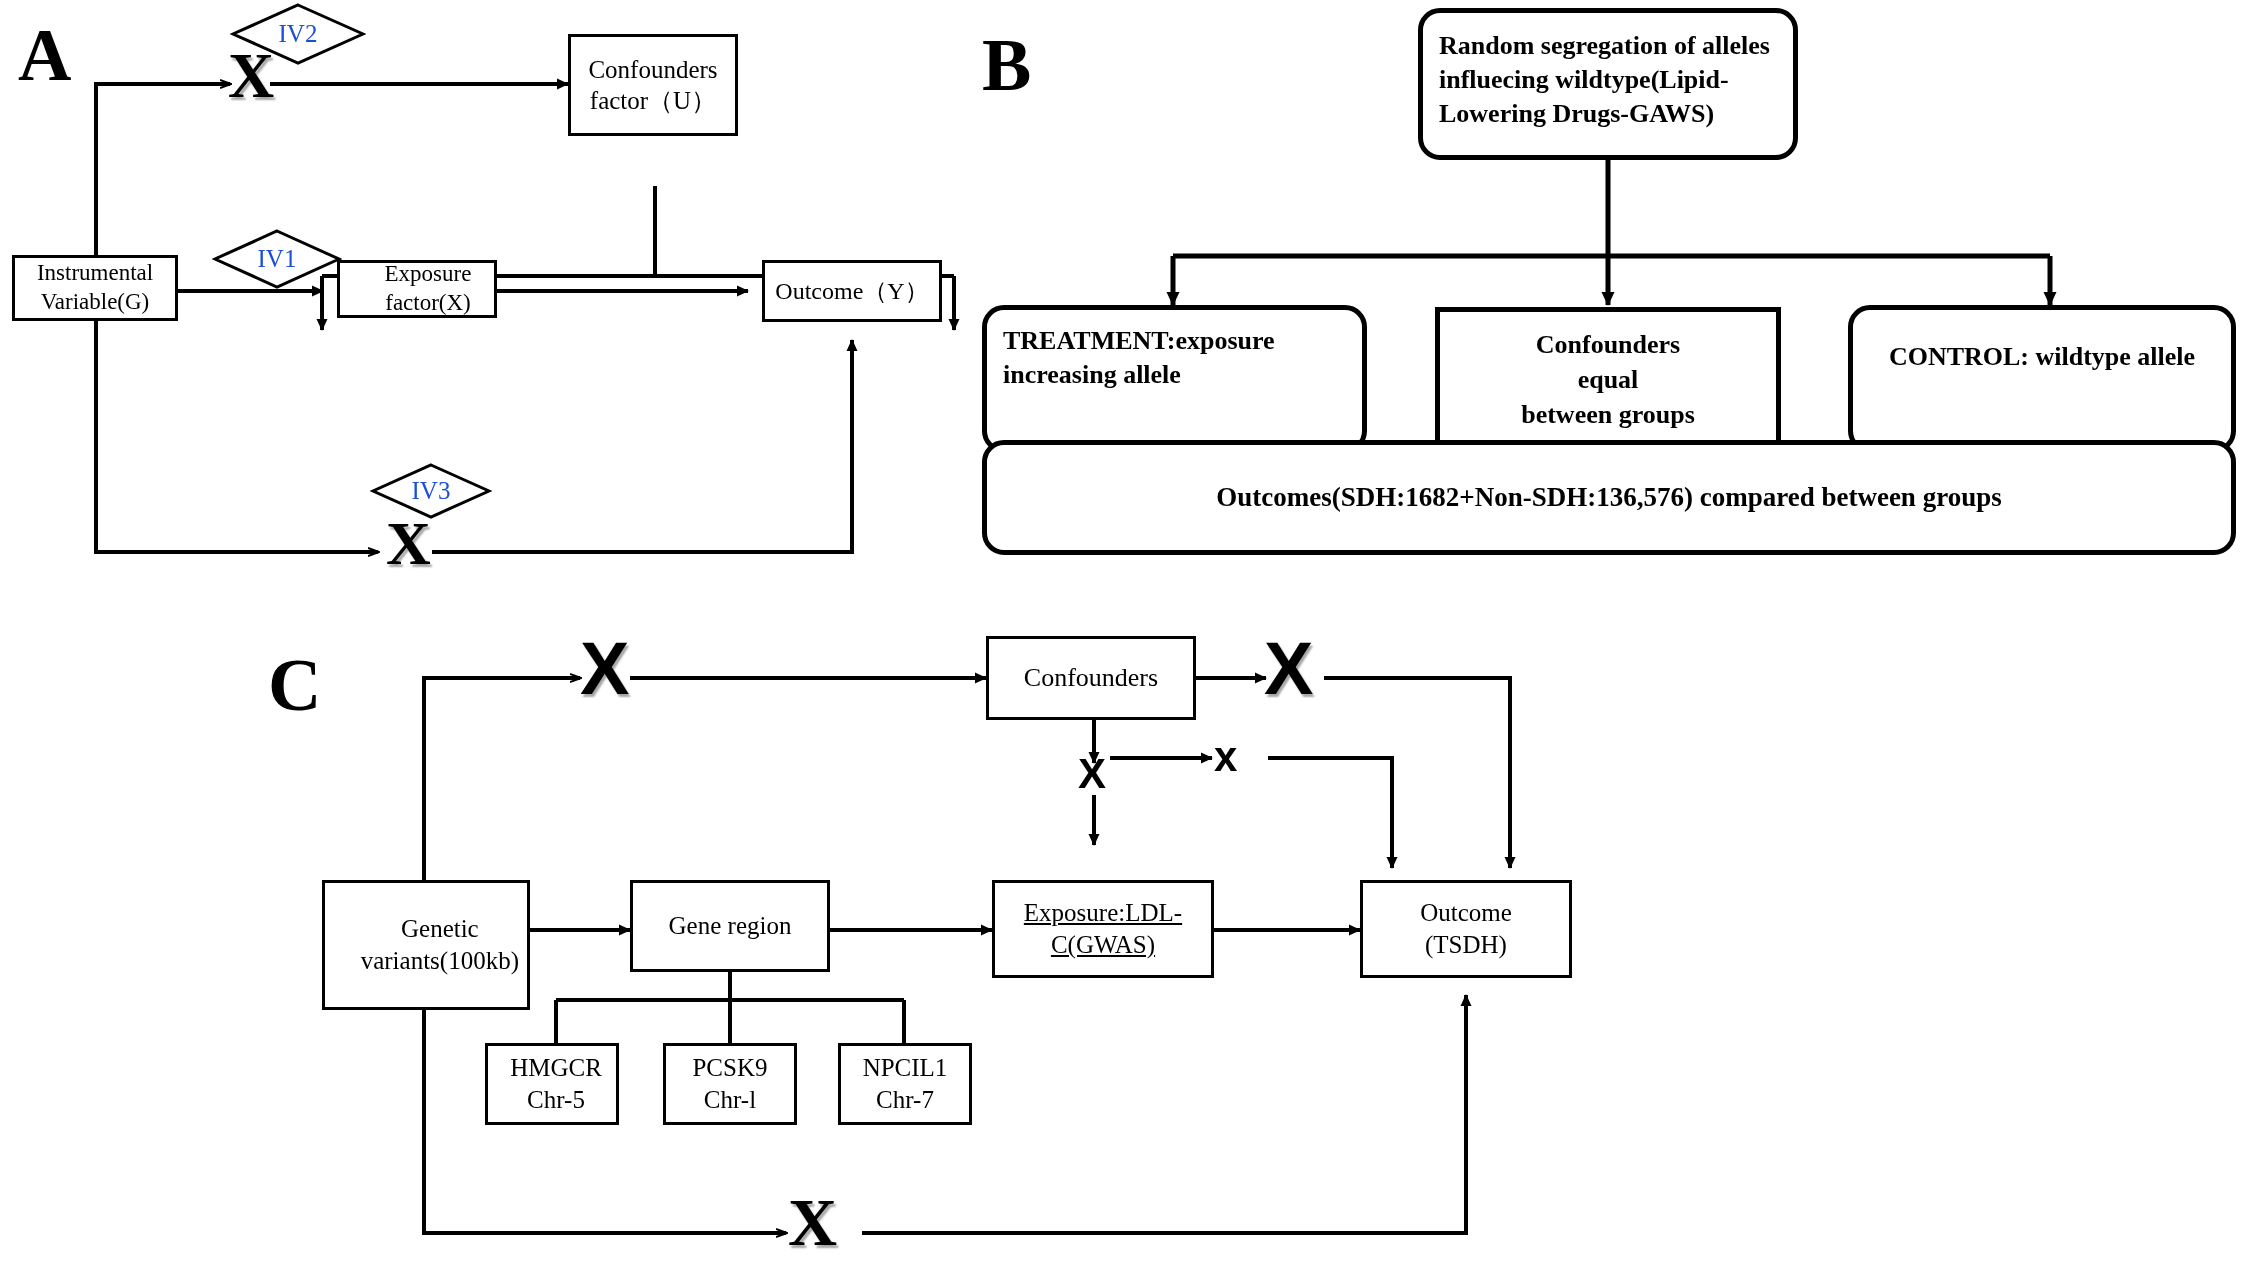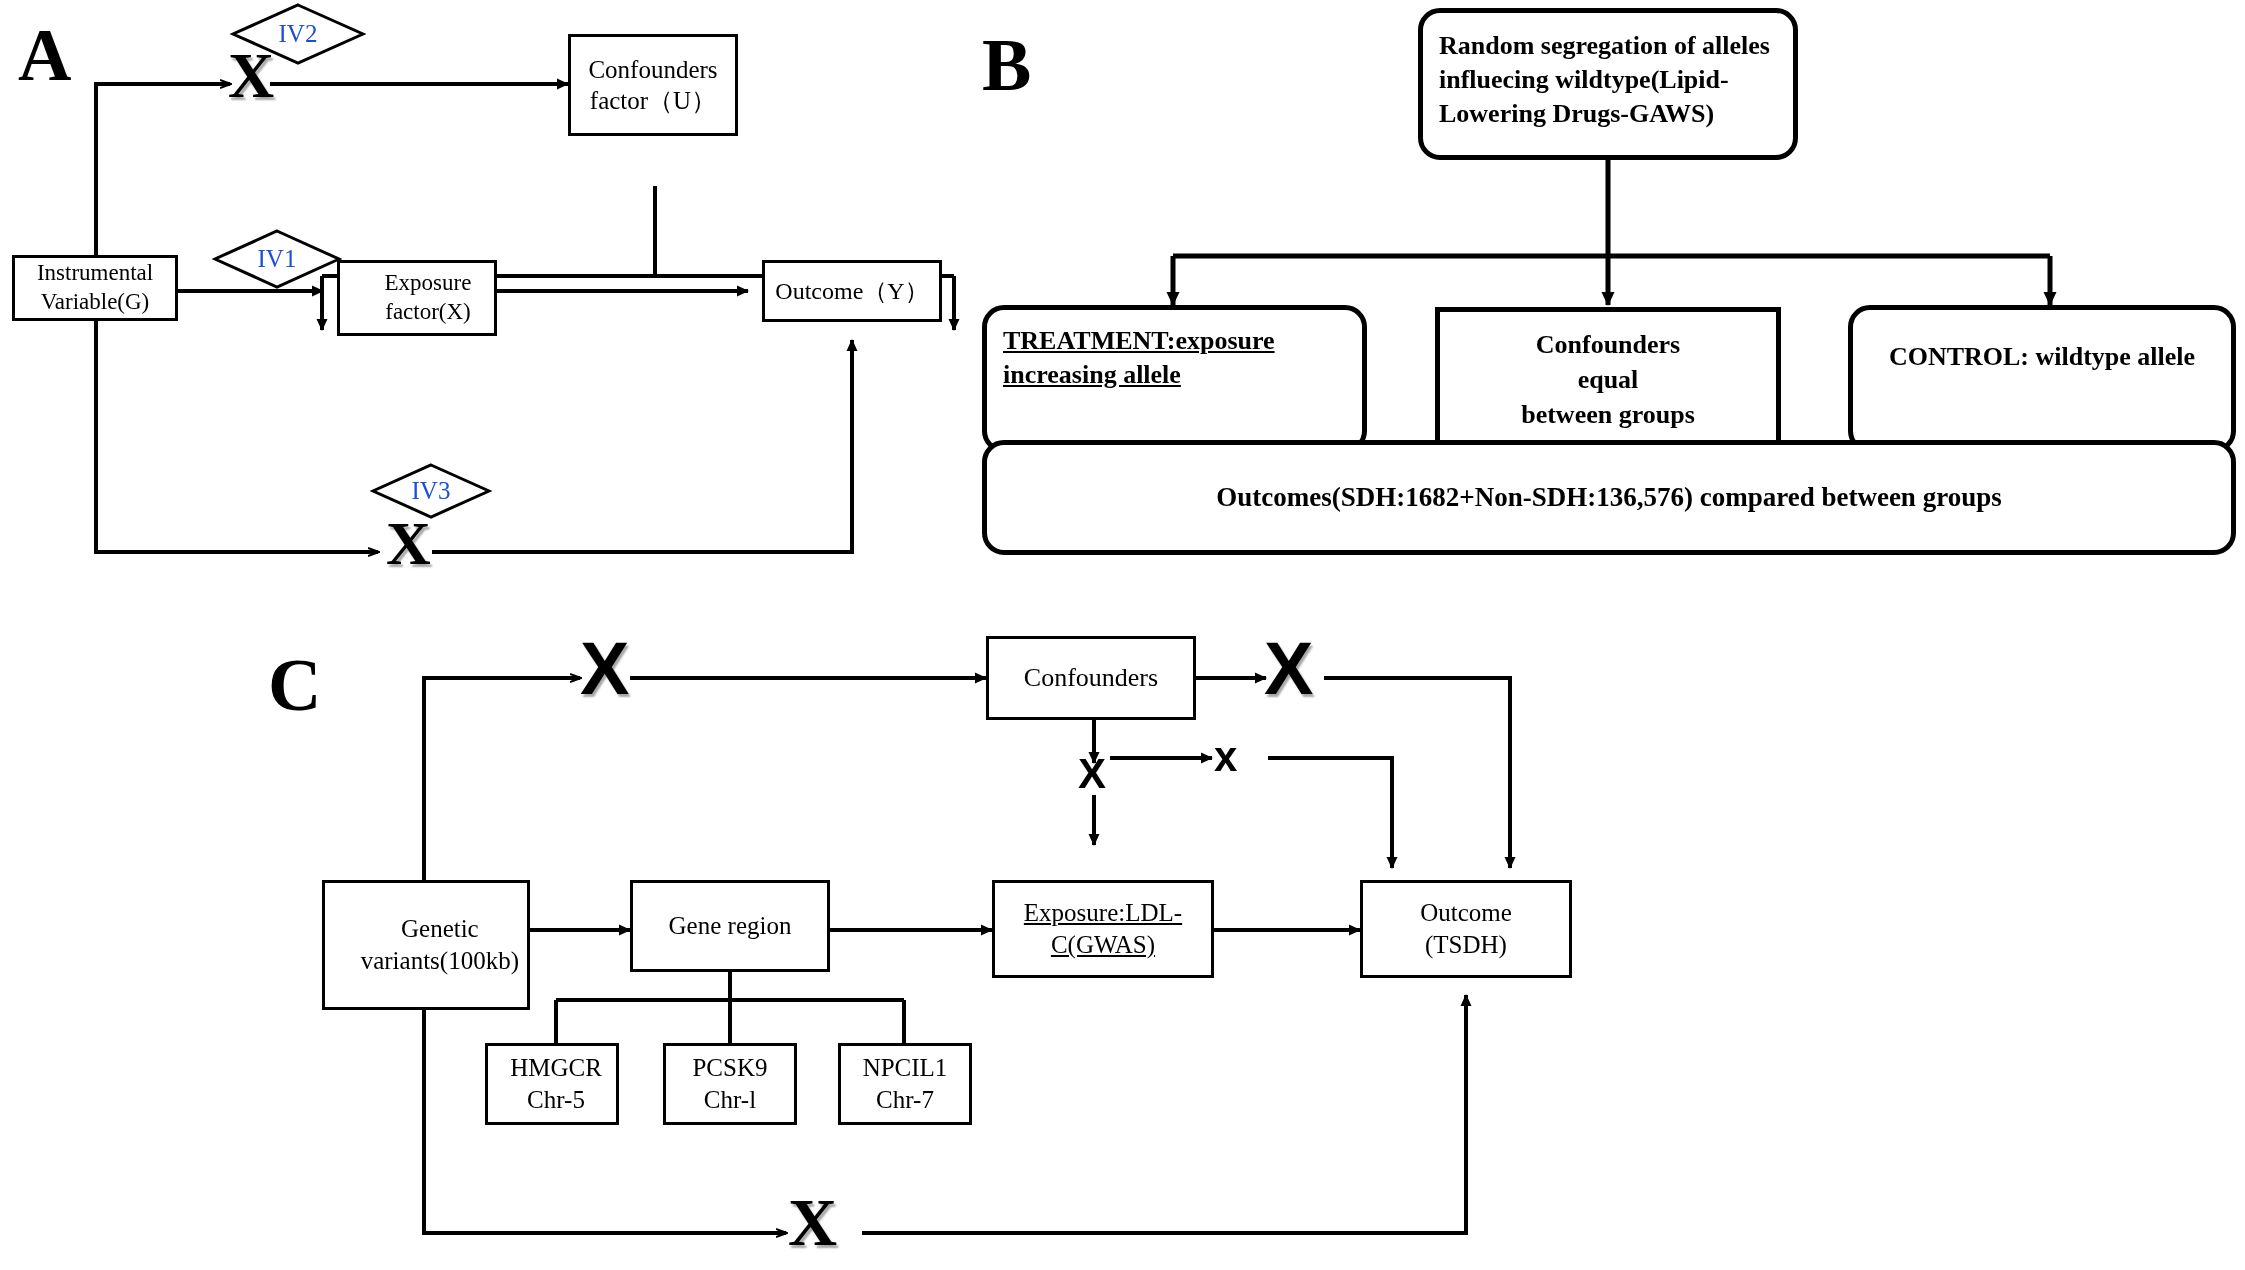--- a/index.html
+++ b/index.html
@@ -228,21 +228,21 @@
       <polygon points="65,3 127,31 65,59 3,31" fill="#fff" stroke="#000" stroke-width="3"></polygon>
     </svg>
     <span class="diamond-label">IV1</span>
   </div>
 
   <div class="node thin" style="left:12px; top:255px; width:166px; height:66px;">
     <span class="txt serif" style="font-size:23px; line-height:1.25;">Instrumental
 Variable(G)</span>
   </div>
 
-  <div class="node thin" style="left:337px; top:260px; width:160px; height:76px;padding-left:22px;">
+  <div class="node thin" style="left:337px; top:260px; width:160px; height:58px;padding-left:22px;">
     <span class="txt serif" style="font-size:23px; line-height:1.25;">Exposure
 factor(X)</span>
   </div>
 
   <div class="node thin" style="left:762px; top:260px; width:180px; height:62px;">
     <span class="txt serif" style="font-size:24px; line-height:1.25;">Outcome（Y）</span>
   </div>
 
   <div class="diamond-wrap" style="left:370px; top:462px; width:122px; height:58px;">
     <svg class="diamond-shape" viewBox="0 0 122 58" xmlns="http://www.w3.org/2000/svg">
@@ -252,21 +252,21 @@
   </div>
 
   <div class="xmark serif-x" style="left:386px; top:512px; font-size:62px;">X</div>
 
   <div class="panel-letter" style="left:982px; top:28px;">B</div>
 
   <div class="node rounded" style="left:1418px; top:8px; width:380px; height:152px; align-items:flex-start;">
     <span class="txt bold-serif" style="font-size:26px; line-height:1.3; text-align:left; padding:16px 16px 0 16px;">Random segregation of alleles influecing wildtype(Lipid-Lowering Drugs-GAWS)</span>
   </div>
 
-  <div class="node rounded" style="left:982px; top:305px; width:385px; height:148px; align-items:flex-start;text-decoration:underline;">
+  <div class="node rounded" style="left:982px; top:305px; width:385px; height:148px; align-items:flex-start;">
     <span class="txt bold-serif" style="font-size:26px; line-height:1.32; text-align:left; padding:14px 16px 0 16px;">TREATMENT:exposure increasing allele</span>
   </div>
 
   <div class="node heavy" style="left:1435px; top:307px; width:346px; height:145px;">
     <span class="txt bold-serif" style="font-size:26px; line-height:1.35;">Confounders
 equal
 between groups</span>
   </div>
 
   <div class="node rounded" style="left:1848px; top:305px; width:388px; height:148px;">

